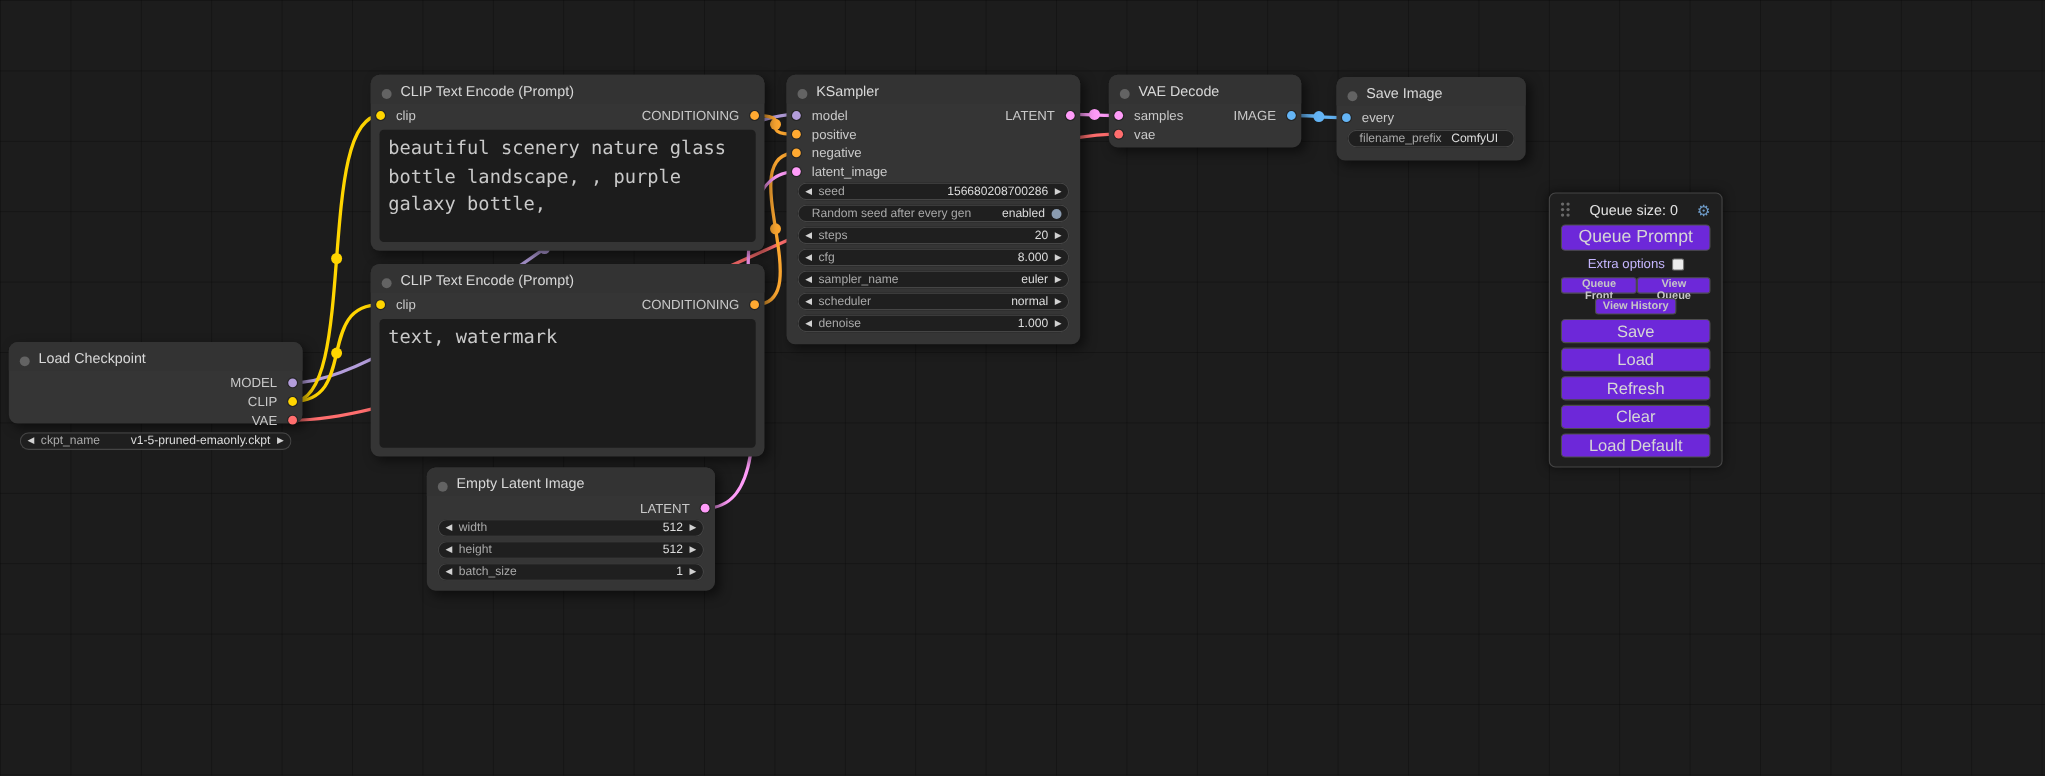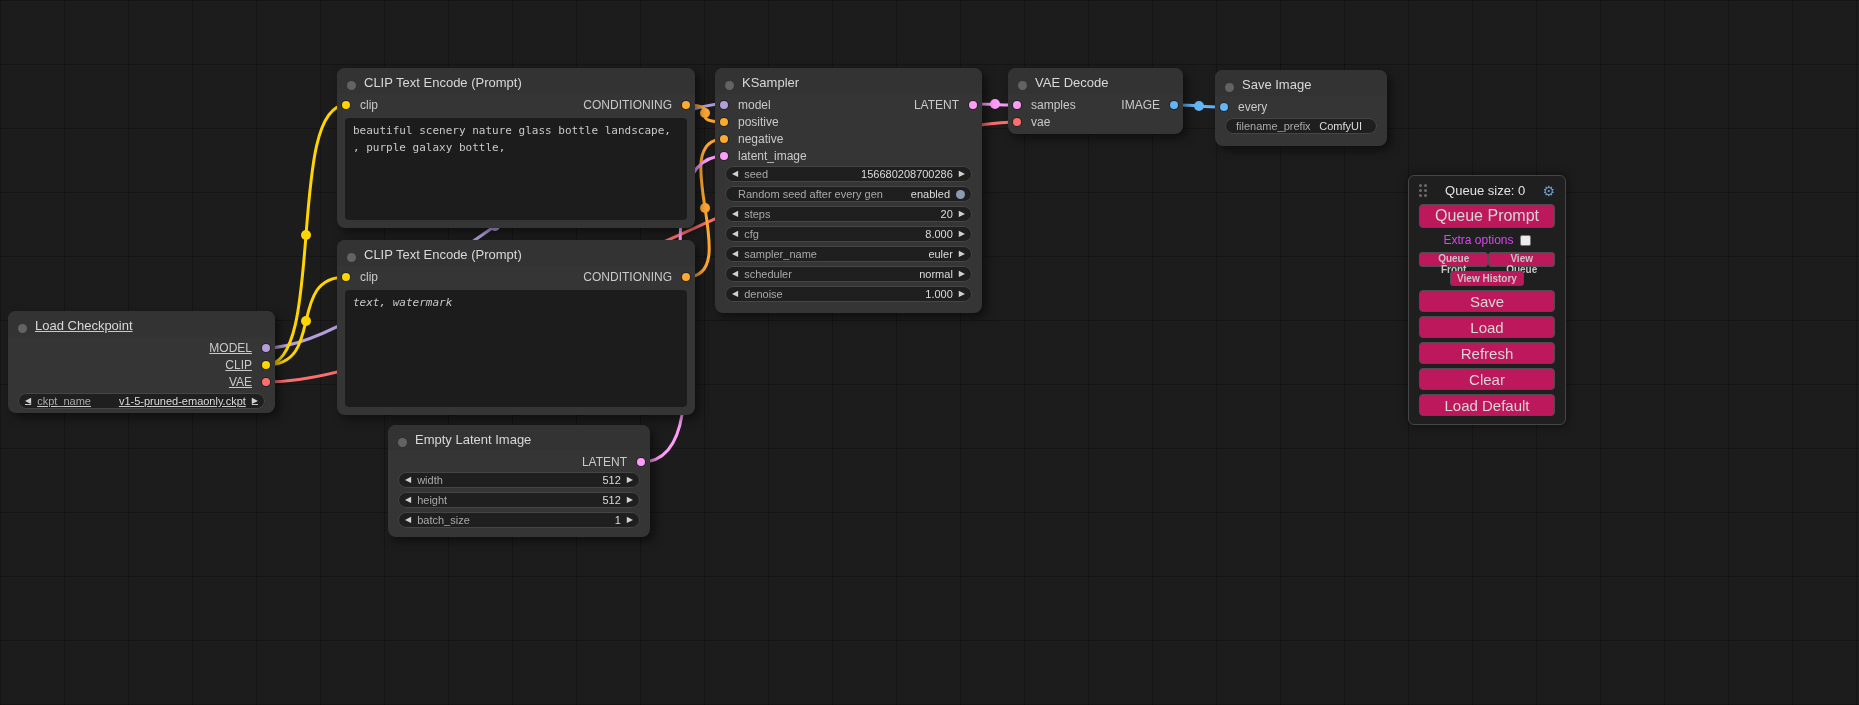--- a/index.html
+++ b/index.html
@@ -26,21 +26,21 @@
     white-space:nowrap;
   }
   .tdot { width:9px; height:9px; border-radius:50%; background:#636363; flex:none; }
   .slots { padding-top:2px; }
   .srow { display:flex; align-items:center; height:17px; padding:0 5px; gap:10px; font-size:12px; color:#c9c9c9; white-space:nowrap; }
   .grow { flex:1; }
   .sdot { width:8px; height:8px; border-radius:50%; flex:none; box-shadow:0 0 0 1px rgba(15,15,15,.45); }
 
   .ta {
     position:absolute; left:8px; right:8px; background:#1c1c1c; border-radius:4px;
-    font-family:"DejaVu Sans Mono", monospace; font-size:11px; line-height:1.5;
+    font-family:"DejaVu Sans Mono", monospace; font-size:17px; line-height:1.5;
     color:#c9c9c9; padding:5px 8px; white-space:pre-wrap; overflow:hidden;
   }
 
   .widget {
     height:16px; margin:0 10px 4px; border-radius:9px; background:#1f1f1f;
     box-shadow:inset 0 0 0 1px #454545;
     display:flex; align-items:center; gap:6px; padding:0 7px;
     font-size:11px; color:#c9c9c9; white-space:nowrap;
   }
   .warrow { font-size:8px; color:#d2d2d2; line-height:1; }
@@ -55,27 +55,27 @@
     box-shadow:0 0 10px rgba(0,0,0,.55);
     display:flex; flex-direction:column; gap:4px; padding:6px 10px 8px;
     color:#d6d6d6; z-index:5;
   }
   .mhead { display:flex; align-items:center; height:18px; }
   .dots { width:3px; height:3px; border-radius:50%; background:#6a6a6a; margin:-10px 6px 0 0;
           box-shadow:5px 0 0 #6a6a6a, 0 5px 0 #6a6a6a, 5px 5px 0 #6a6a6a, 0 10px 0 #6a6a6a, 5px 10px 0 #6a6a6a; }
   .qsize { flex:1; text-align:center; font-size:13px; color:#e2e2e2; }
   .gear { font-size:14px; line-height:1; cursor:pointer; }
   .btn {
-    background:#be185d; border:1px solid #4e4e4e; border-radius:4px; color:#d6d6d6;
+    background:#6d28d9; border:1px solid #4e4e4e; border-radius:4px; color:#d6d6d6;
     font-family:"Liberation Sans", sans-serif; cursor:pointer; width:100%;text-align:center;
   }
   .btn.big { height:25px; font-size:16px; }
   .btn.med { height:22px; font-size:15px; flex:none; }
   .btn.sm  { height:15px; font-size:10px; padding:0 6px; width:auto; border-radius:3px; color:#c6c6c6;font-weight:bold; }
-  .extra { display:flex; align-items:center; justify-content:center; gap:6px; font-size:12px; height:16px; color:#d946ef; }
+  .extra { display:flex; align-items:center; justify-content:center; gap:6px; font-size:12px; height:16px; color:#c4b5fd; }
   .chk { width:11px; height:11px; background:#ececec; border:1px solid #777; border-radius:2px; }
   .smrow { display:flex; justify-content:space-between; height:15px; }
   .smrow.center { justify-content:center; }
 </style>
 </head>
 <body>
 
 <svg id="wires">
   <path class="wire" d="M266,348 C376,348 614,104 724,104" stroke="#B39DDB"></path>
   <path class="wire" d="M266,365 C326,365 286,105 346,105" stroke="#FFD500"></path>
@@ -91,21 +91,21 @@
   <circle cx="306" cy="235" r="5" fill="#FFD500"></circle>
   <circle cx="306" cy="321" r="5" fill="#FFD500"></circle>
   <circle cx="641" cy="252" r="5" fill="#FF6E6E"></circle>
   <circle cx="705" cy="113" r="5" fill="#FFA931"></circle>
   <circle cx="705" cy="208" r="5" fill="#FFA931"></circle>
   <circle cx="682" cy="309" r="5" fill="#FF9CF9"></circle>
   <circle cx="995" cy="104" r="5" fill="#FF9CF9"></circle>
   <circle cx="1199" cy="106" r="5" fill="#64B5F6"></circle>
 </svg>
 
-<div class="node" style="left:8px; top:311px; width:267px; height:102px;text-decoration:underline;">
+<div class="node" style="left:8px; top:311px; width:267px; height:74px;">
   <div class="ntitle">
     <span class="tdot"></span>
     <span>Load Checkpoint</span>
   </div>
   <div class="slots">
     <div class="srow">
       <span class="grow"></span>
       <span>MODEL</span>
       <span class="sdot" style="background: rgb(179, 157, 219);"></span>
     </div>
@@ -152,21 +152,21 @@
   </div>
   <div class="slots">
     <div class="srow">
       <span class="sdot" style="background: rgb(255, 213, 0);"></span>
       <span>clip</span>
       <span class="grow"></span>
       <span>CONDITIONING</span>
       <span class="sdot" style="background: rgb(255, 169, 49);"></span>
     </div>
   </div>
-  <div class="ta" style="top:50px; height:117px;font-style:italic;">text, watermark</div>
+  <div class="ta" style="top:50px; height:117px;">text, watermark</div>
 </div>
 
 <div class="node" style="left:388px; top:425px; width:262px; height:112px;">
   <div class="ntitle">
     <span class="tdot"></span>
     <span>Empty Latent Image</span>
   </div>
   <div class="slots">
     <div class="srow">
       <span class="grow"></span>

